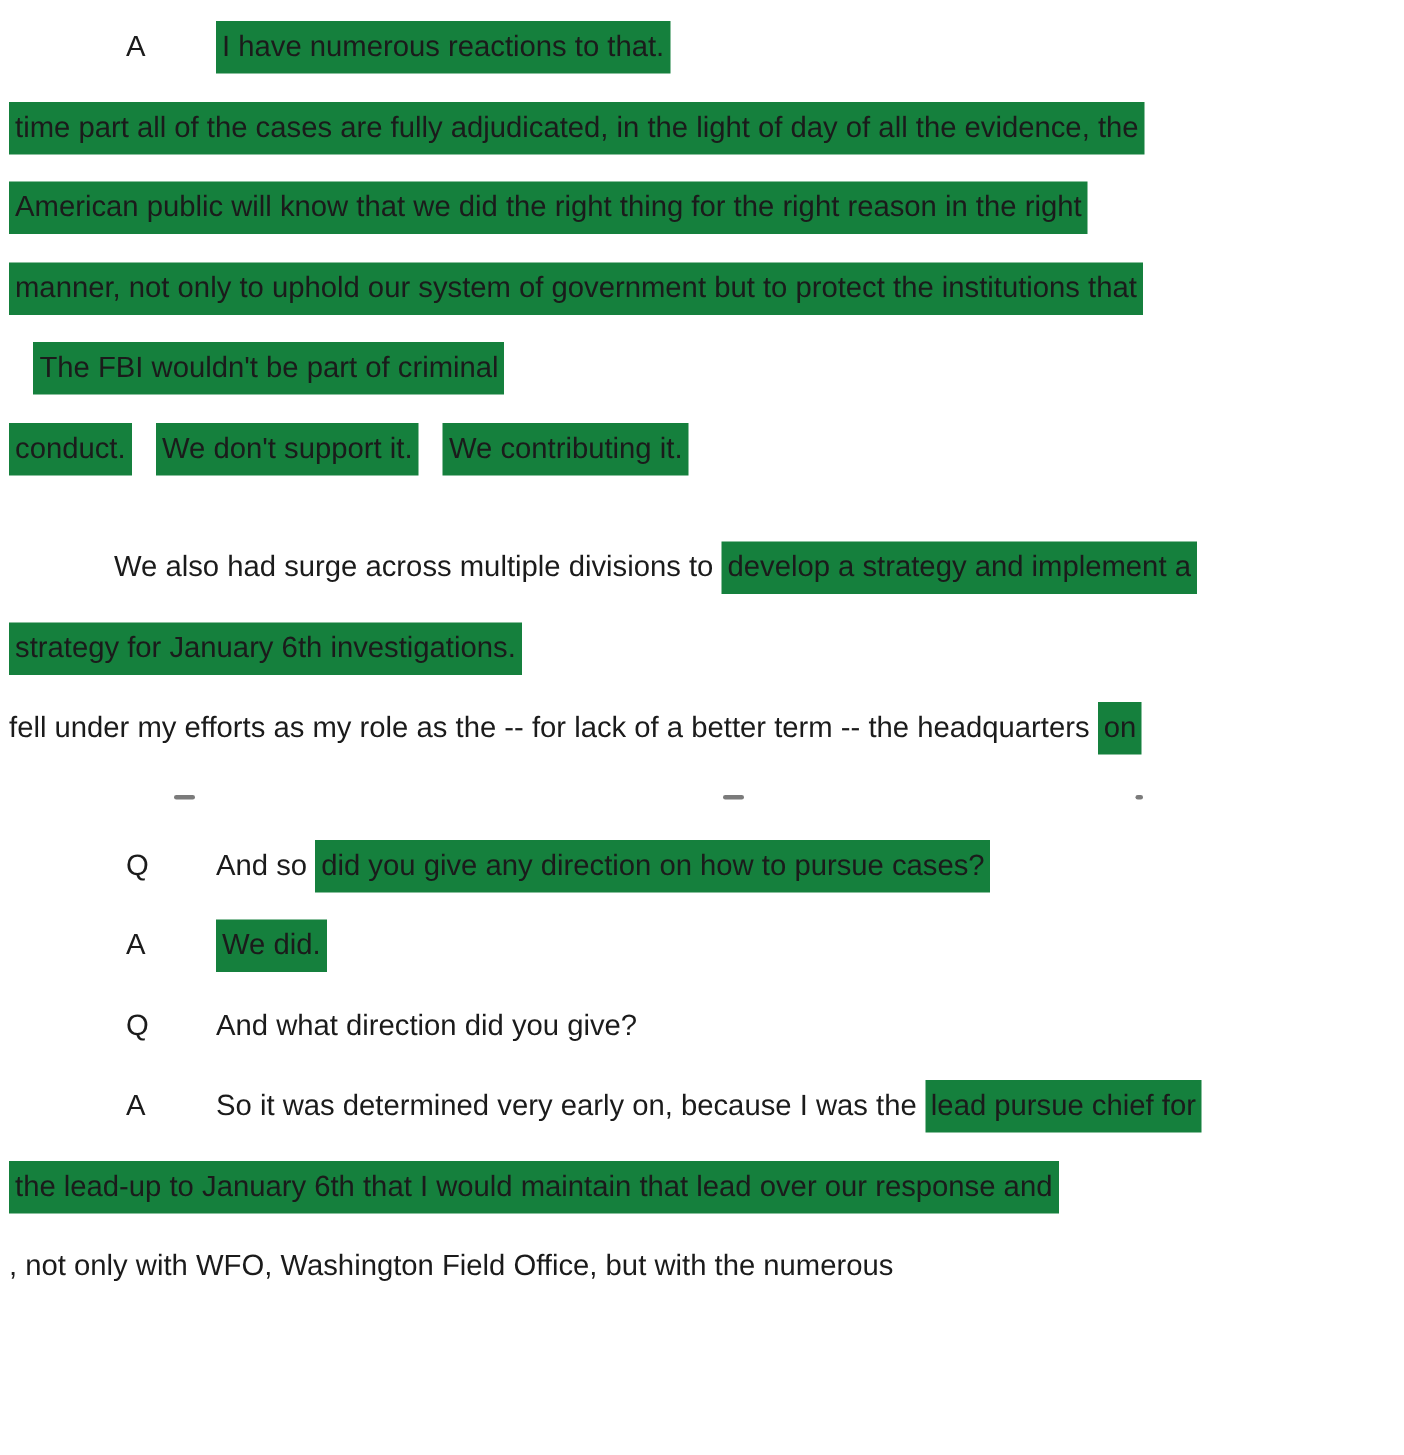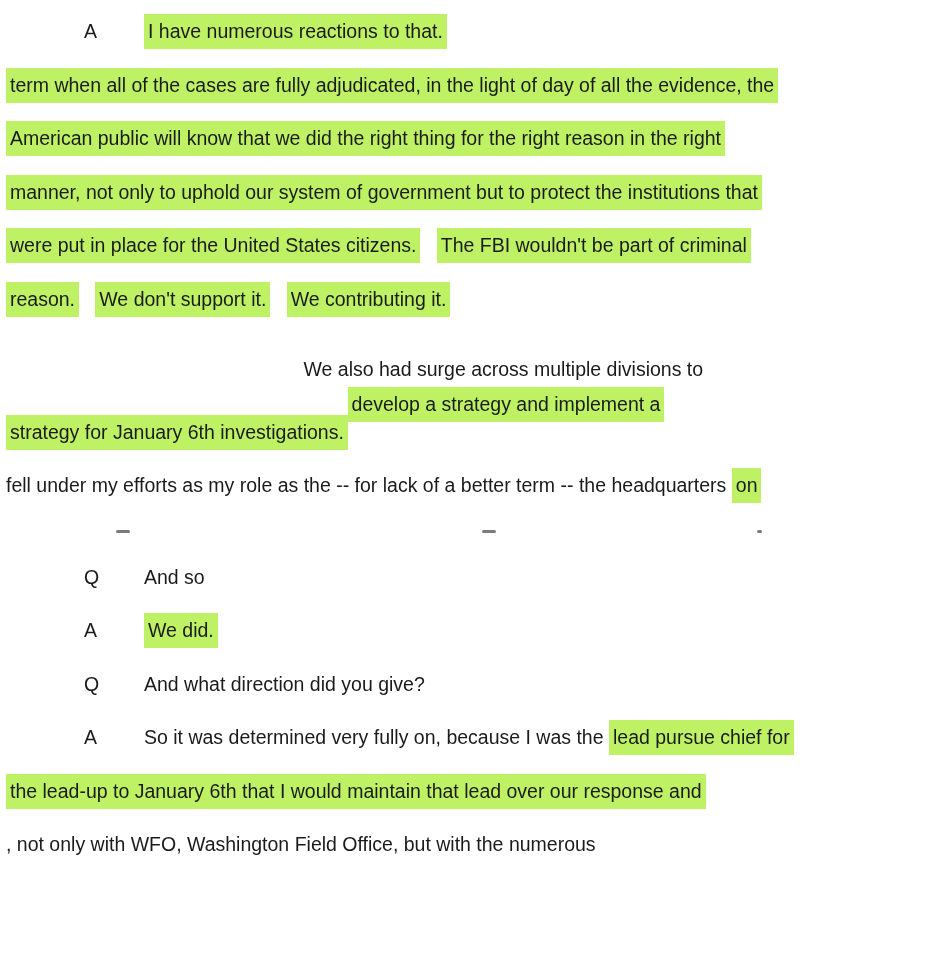--- a/index.html
+++ b/index.html
@@ -24,28 +24,28 @@
     height: 53.5px;
     display: flex;
     align-items: center;
     padding-left: 6px;
   }
   .line span {
     white-space: pre;
   }
   .line.indent-para { padding-left: 76px; }
   .line.indent-qa   { padding-left: 84px; }
-  .line.para-gap    { margin-top: 26px; flex-direction: column; }
+  .line.para-gap    { margin-top: 26px; }
   .marker {
     display: inline-block;
     width: 60px;
     flex: 0 0 60px;
   }
   .hl {
-    background: #bef264;
+    background: #15803d;
     padding: 6px 4px;
   }
   .plain {
     padding: 6px 0;
   }
   .artifact {
     height: 38px;
     position: relative;
   }
   .artifact .mark {
@@ -60,35 +60,34 @@
 </head>
 <body>
 
 <div id="doc">
     <div class="line indent-qa">
       <span class="marker">A</span>
       <span class="hl">I have numerous reactions to that.</span>
       <span class="plain">    </span>
     </div>
     <div class="line">
-      <span class="hl">term when all of the cases are fully adjudicated, in the light of day of all the evidence, the</span>
+      <span class="hl">time part all of the cases are fully adjudicated, in the light of day of all the evidence, the</span>
     </div>
     <div class="line">
       <span class="hl">American public will know that we did the right thing for the right reason in the right</span>
     </div>
     <div class="line">
       <span class="hl">manner, not only to uphold our system of government but to protect the institutions that</span>
     </div>
     <div class="line">
-      <span class="hl">were put in place for the United States citizens.</span>
       <span class="plain">   </span>
       <span class="hl">The FBI wouldn't be part of criminal</span>
     </div>
     <div class="line">
-      <span class="hl">reason.</span>
+      <span class="hl">conduct.</span>
       <span class="plain">   </span>
       <span class="hl">We don't support it.</span>
       <span class="plain">   </span>
       <span class="hl">We contributing it.</span>
     </div>
     <div class="line indent-para para-gap">
       <span class="plain">We also had surge across multiple divisions to </span>
       <span class="hl">develop a strategy and implement a</span>
     </div>
     <div class="line">
@@ -99,32 +98,33 @@
       <span class="hl">on</span>
     </div>
     <div class="artifact">
       <span class="mark" style="left: 116px; width: 14px;"></span>
       <span class="mark" style="left: 482px; width: 14px;"></span>
       <span class="mark" style="left: 757px; width: 5px;"></span>
     </div>
     <div class="line indent-qa">
       <span class="marker">Q</span>
       <span class="plain">And so </span>
+      <span class="hl">did you give any direction on how to pursue cases?</span>
     </div>
     <div class="line indent-qa">
       <span class="marker">A</span>
       <span class="hl">We did.</span>
     </div>
     <div class="line indent-qa">
       <span class="marker">Q</span>
       <span class="plain">And what direction did you give?</span>
     </div>
     <div class="line indent-qa">
       <span class="marker">A</span>
-      <span class="plain">So it was determined very fully on, because I was the </span>
+      <span class="plain">So it was determined very early on, because I was the </span>
       <span class="hl">lead pursue chief for</span>
     </div>
     <div class="line">
       <span class="hl">the lead-up to January 6th that I would maintain that lead over our response and</span>
     </div>
     <div class="line">
       <span class="plain">, not only with WFO, Washington Field Office, but with the numerous</span>
     </div>
   </div>
 

